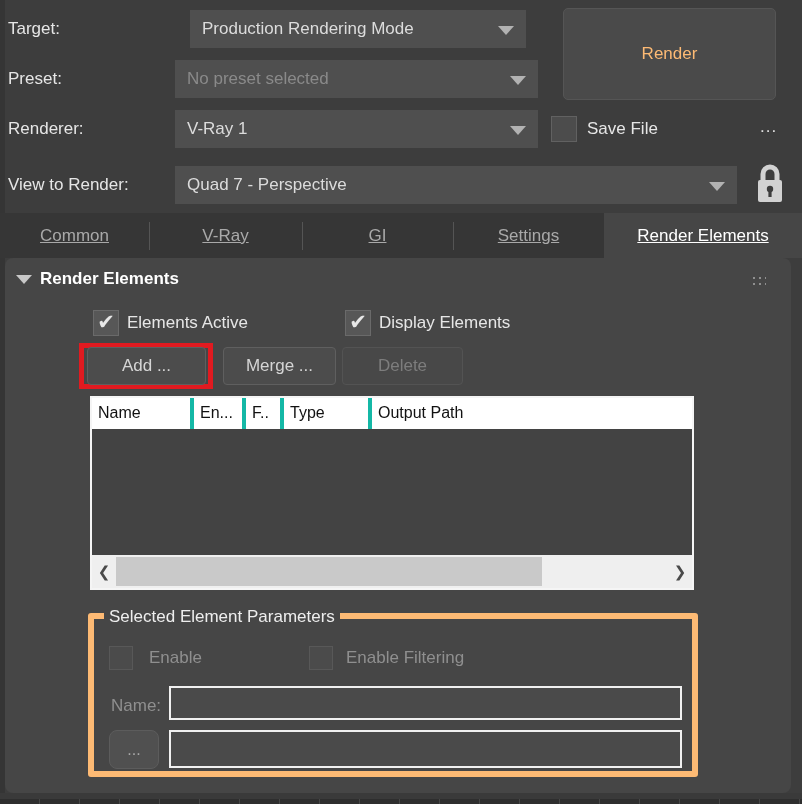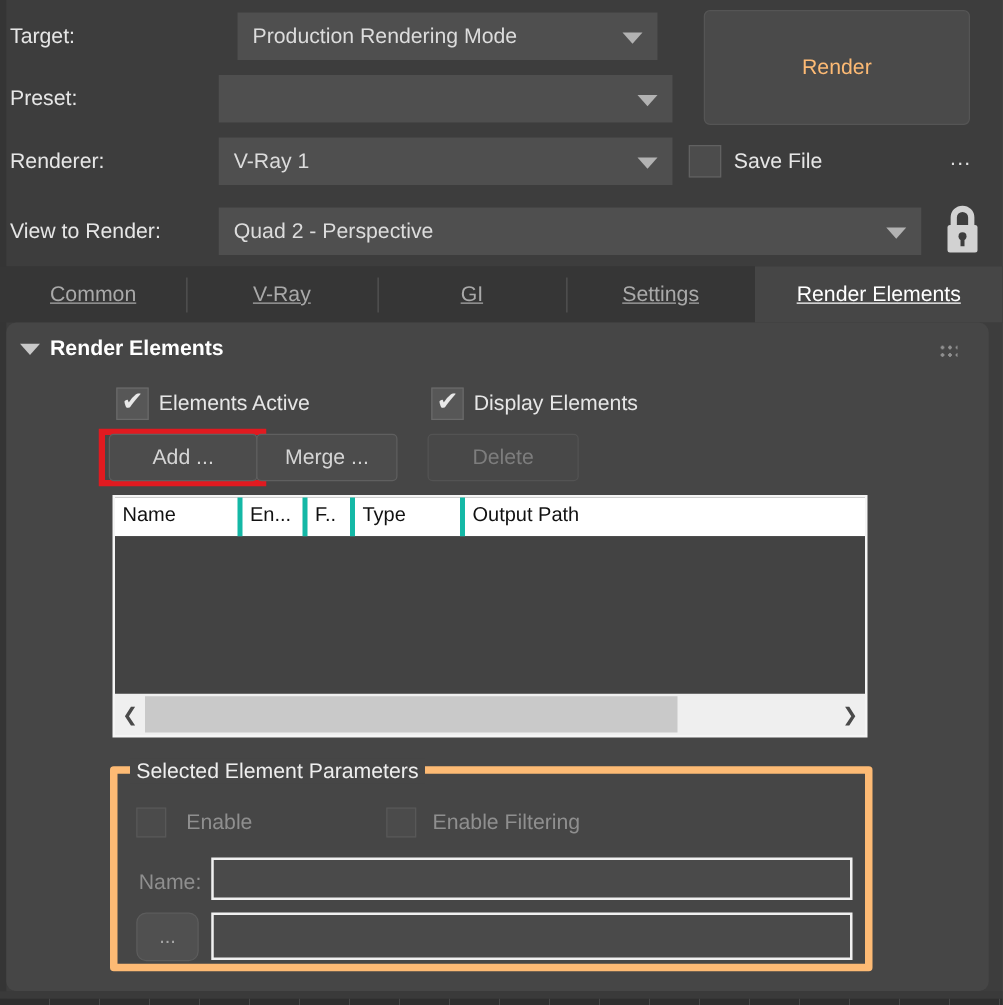--- a/index.html
+++ b/index.html
@@ -80,21 +80,21 @@
   .cb-display-label  { left:374px; top:55px; font-size:17px; }
 
   .red-rect { left:74px; top:85px; width:134px; height:46px; border:5px solid #e11a20; }
   .btn {
     position:absolute; height:38px; border-radius:4px;
     background:#4c4c4c; border:1px solid #5f5f5f;
     display:flex; align-items:center; justify-content:center;
     font-size:17px; color:#d5d5d5;
   }
   .btn-add   { left:82px;  top:89px; width:119px; }
-  .btn-merge { left:200px; top:89px; width:113px; }
+  .btn-merge { left:218px; top:89px; width:113px; }
   .btn-delete{ left:337px; top:89px; width:121px; background:#484848; border-color:#535353; color:#7d7d7d; }
 
   
   .etable {
     left:85px; top:138px; width:604px; height:194px;
     border:2px solid #f5f5f5; background:#434343;
   }
   .ehead { display:flex; height:31px; background:#ffffff; }
   .ehead .hc {
     font-size:16px; color:#111111; line-height:30px; padding-left:6px;
@@ -146,28 +146,29 @@
 <div class="abs row-label" style="top:19px">Target:</div>
 <div class="abs row-label" style="top:69px">Preset:</div>
 <div class="abs row-label" style="top:119px">Renderer:</div>
 <div class="abs row-label" style="top:175px">View to Render:</div>
 
 <div class="abs combo" style="left:190px; top:10px; width:336px;">
   <span>Production Rendering Mode</span>
   <span class="arrow"></span>
 </div>
 <div class="abs combo disabled" style="left:175px; top:60px; width:363px;">
+  <span>No preset selected</span>
   <span class="arrow"></span>
 </div>
 <div class="abs combo" style="left:175px; top:110px; width:363px;">
   <span>V-Ray 1</span>
   <span class="arrow"></span>
 </div>
 <div class="abs combo" style="left:175px; top:166px; width:562px;">
-  <span>Quad 2 - Perspective</span>
+  <span>Quad 7 - Perspective</span>
   <span class="arrow"></span>
 </div>
 
 <div class="abs render-btn">
   <span>Render</span>
 </div>
 
 <div class="abs checkbox savefile-box"></div>
 <div class="abs savefile-label">Save File</div>
 <div class="abs renderer-more">...</div>

